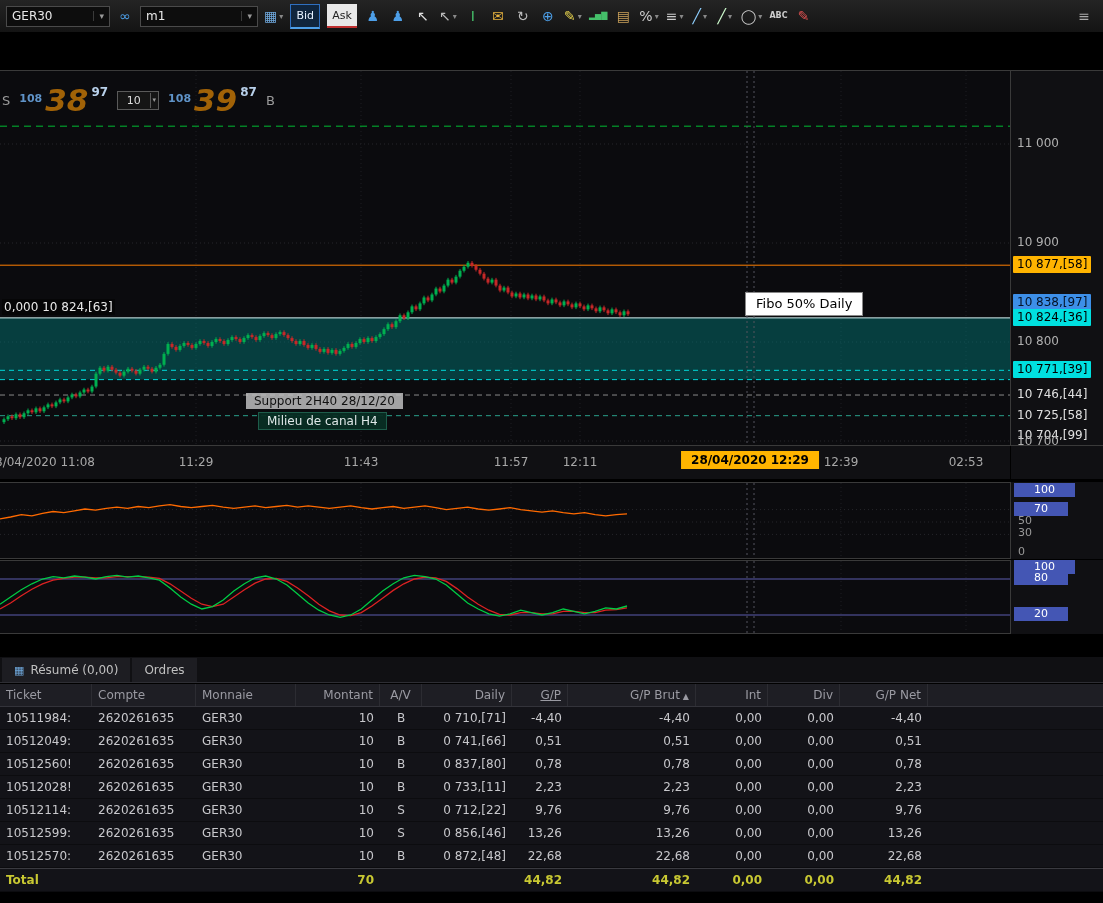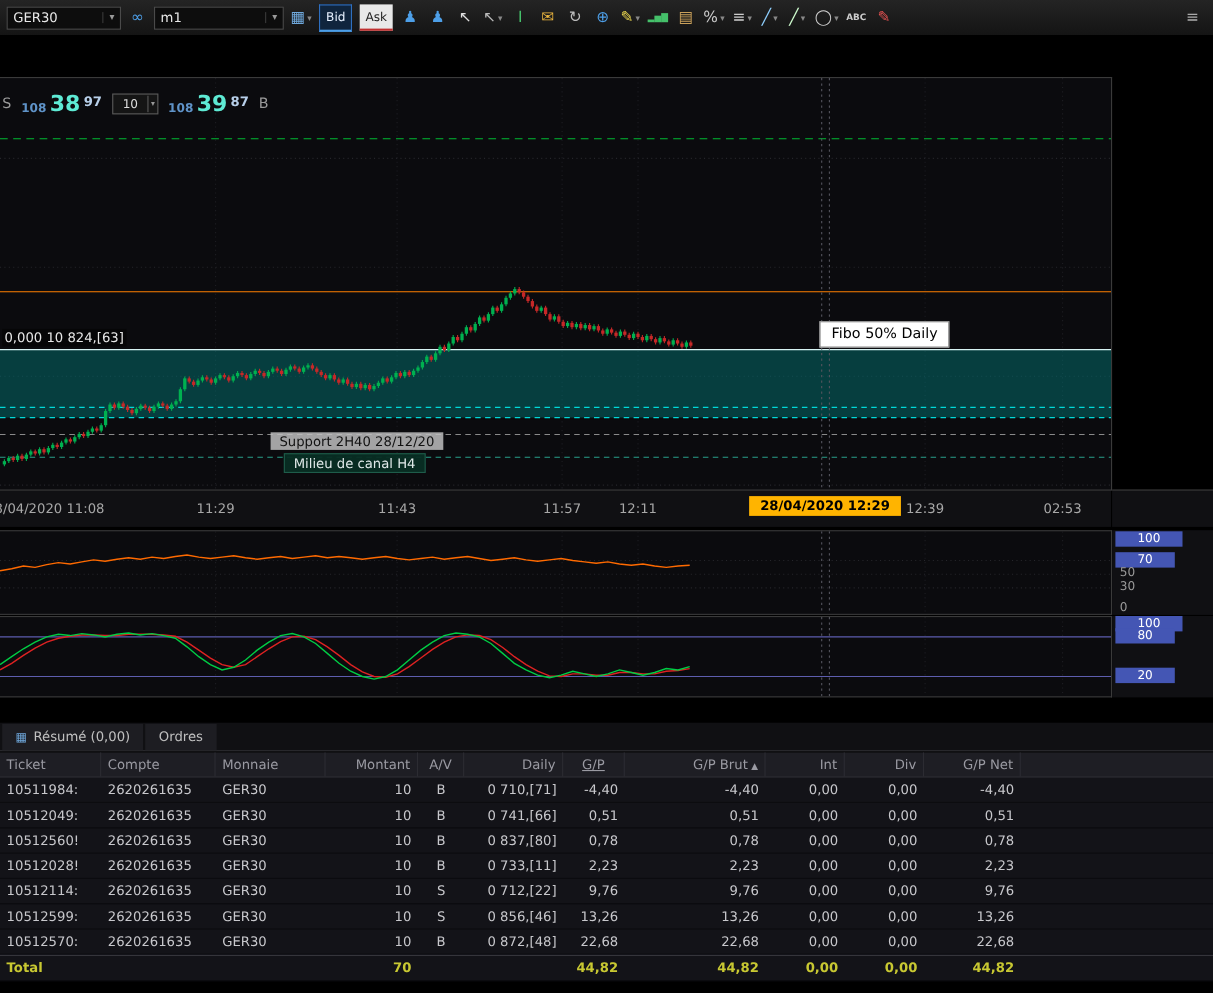--- a/index.html
+++ b/index.html
@@ -43,21 +43,21 @@
   #ind2{position:absolute;left:0;top:560px;width:1010px;height:72px;background:#0b0b0e;border:1px solid #3a3a3a;border-left:none;}
   #ind2-axis{position:absolute;left:1011px;top:560px;width:92px;height:74px;background:#101013;overflow:hidden;}
   .ia-box{position:absolute;left:3px;background:#4456b4;color:#fff;font-size:11px;padding:0 20px;line-height:14px;}
   .ia-plain{position:absolute;left:7px;color:#999;font-size:11px;line-height:14px;}
 
   
   #quote{position:absolute;left:2px;top:12px;display:flex;align-items:center;gap:9px;color:#999;}
   #quote .side{font-size:13px;color:#9a9a9a;}
   .px{display:flex;align-items:flex-start;gap:3px;}
   .px .small{font-size:11px;color:#5f93c8;margin-top:9px;font-weight:bold;}
-  .px .big{font-size:20px;font-weight:bold;color:#5eead4;line-height:1.1;}
+  .px .big{font-size:31px;font-weight:bold;color:#a16207;line-height:1.1;font-style:italic;}
   .px .sup{font-size:12px;font-weight:bold;color:#b8d0ea;margin-top:2px;}
   .qtybox{width:40px;height:17px;background:#151515;border:1px solid #5a5a5a;color:#ddd;font-size:11px;display:flex;align-items:center;}
   .qtybox .val{flex:1;text-align:center;}
   .qtybox .dd{border-left:1px solid #5a5a5a;font-size:7px;color:#999;padding:0 2px;line-height:15px;}
 
   
   .ann{position:absolute;white-space:nowrap;font-size:12px;line-height:16px;}
   #ann-flag{left:2px;top:228px;color:#e8e8e8;background:rgba(0,0,0,0.45);padding:0 2px;}
   #ann-res{left:190px;top:293px;background:#66ff00;color:#000;font-weight:bold;font-size:14px;padding:1px 8px;}
   #ann-sup{left:246px;top:322px;background:rgba(190,190,190,0.85);color:#111;padding:0 8px;}
@@ -532,20 +532,33 @@
       </div>
       <span class="side">B</span>
     </div>
 
     <div class="ann" id="ann-flag">0,000 10 824,[63]</div>
     <div class="ann" id="ann-sup">Support 2H40 28/12/20</div>
     <div class="ann" id="ann-mid">Milieu de canal H4</div>
     <div class="ann" id="ann-fibo">Fibo 50% Daily</div>
   </div>
 
+  <div id="price-axis">
+      <div class="pa-label pa-plain" style="top: 64px;">11 000</div>
+      <div class="pa-label pa-plain" style="top: 163px;">10 900</div>
+      <div class="pa-label pa-orange pa-box" style="top: 185.196px;">10 877,[58]</div>
+      <div class="pa-label pa-blue pa-box" style="top: 223.42px;">10 838,[97]</div>
+      <div class="pa-label pa-cyan pa-box" style="top: 237.884px;">10 824,[36]</div>
+      <div class="pa-label pa-plain" style="top: 262px;">10 800</div>
+      <div class="pa-label pa-cyan pa-box" style="top: 290.324px;">10 771,[39]</div>
+      <div class="pa-label pa-dim" style="top: 315.024px;">10 746,[44]</div>
+      <div class="pa-label pa-dim" style="top: 335.676px;">10 725,[58]</div>
+      <div class="pa-label pa-dim" style="top: 356.06px;">10 704,[99]</div>
+      <div class="pa-label pa-plain" style="top: 361.99px;">10 700</div>
+    </div>
   <div id="time-axis">
       <div class="ta-label" style="left: 45px;">8/04/2020 11:08</div>
       <div class="ta-label" style="left: 196px;">11:29</div>
       <div class="ta-label" style="left: 361px;">11:43</div>
       <div class="ta-label" style="left: 511px;">11:57</div>
       <div class="ta-label" style="left: 580px;">12:11</div>
       <div class="ta-label ta-highlight" style="left: 750px;">28/04/2020 12:29</div>
       <div class="ta-label" style="left: 841px;">12:39</div>
       <div class="ta-label" style="left: 966px;">02:53</div>
     </div>
@@ -606,21 +619,21 @@
       </div>
     </div>
   <div id="table">
       <div class="trow header">
         <div class="cell" style="width: 92px; text-align: left;">Ticket</div>
         <div class="cell" style="width: 104px; text-align: left;">Compte</div>
         <div class="cell" style="width: 100px; text-align: left;">Monnaie</div>
         <div class="cell" style="width: 84px; text-align: right;">Montant</div>
         <div class="cell" style="width: 42px; text-align: center;">A/V</div>
         <div class="cell" style="width: 90px; text-align: right;">Daily</div>
-        <div class="cell" style="width: 56px; text-align: center; text-decoration: underline;">G/P</div>
+        <div class="cell" style="width: 56px; text-align: right; text-decoration: underline;">G/P</div>
         <div class="cell" style="width: 128px; text-align: right;">G/P Brut<span class="sort">▲</span></div>
         <div class="cell" style="width: 72px; text-align: right;">Int</div>
         <div class="cell" style="width: 72px; text-align: right;">Div</div>
         <div class="cell" style="width: 88px; text-align: right;">G/P Net</div>
         <div class="cell filler"></div>
       </div>
       <div class="trow">
         <div class="cell" style="width: 92px; text-align: left;">10511984:</div>
         <div class="cell" style="width: 104px; text-align: left;">2620261635</div>
         <div class="cell" style="width: 100px; text-align: left;">GER30</div>

